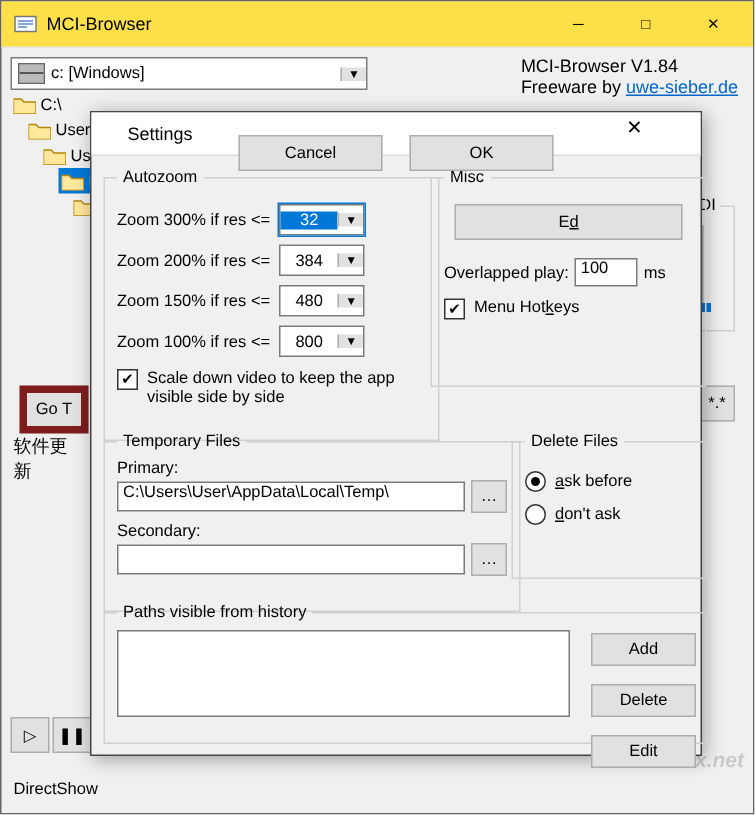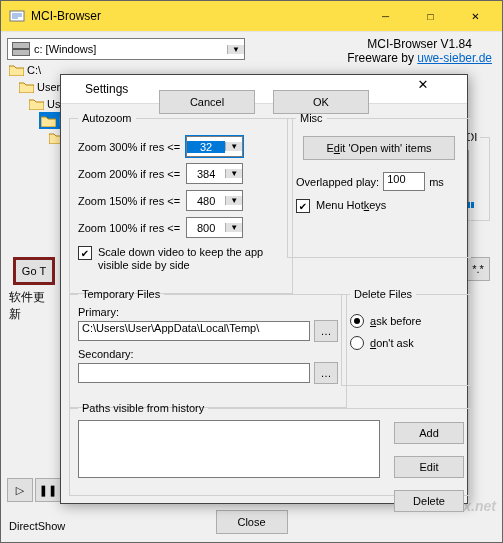--- a/index.html
+++ b/index.html
@@ -7,32 +7,32 @@
 .titlebar{height:30px;background:#fde047;display:flex;align-items:center;padding:0 4px;border-bottom:1px solid #e5e5e5}
 .titlebar .ticon{width:16px;height:16px;margin:0 6px 0 4px;display:flex;align-items:center;justify-content:center}
 .titlebar .title{flex:1;font-size:12px}
 .titlebar .winbtns{display:flex}
 .titlebar .winbtns div{width:45px;height:28px;display:flex;align-items:center;justify-content:center;font-family:Arial;font-size:10px;color:#000}
 .main-body{padding:6px}
 .drive{display:inline-flex;align-items:center;border:1px solid #7a7a7a;background:#fff;height:20px;width:236px}
 .drive .dicon{margin:0 4px;width:16px;height:12px;background:linear-gradient(#bbb 40%,#555 40% 55%,#bbb 55%);border:1px solid #666}
 .drive .dlabel{flex:1}
 .drive .darrow{width:16px;text-align:center;border-left:1px solid #adadad;background:#e1e1e1;font-size:8px}
-.info{position:absolute;right:10px;top:36px;text-align:center;font-size:12px}
+.info{position:absolute;right:10px;top:36px;text-align:left;font-size:12px}
 .info a{color:#0066cc;text-decoration:underline}
 .tree{position:absolute;left:8px;top:60px}
 .tree-item{display:flex;align-items:center;height:17px}
 .tree-item .folder{width:15px;height:12px;margin-right:3px}
 .folder svg{display:block}
 .tree-item.sel{background:#0078d7;color:#fff;padding:0 2px}
 .midi-box{position:absolute;right:12px;top:136px;border:1px solid #d0d0d0;background:#f0f0f0;padding:4px 6px 6px;width:30px;height:72px}
 .midi-box .leg{position:absolute;top:-7px;left:4px;background:#f0f0f0;padding:0 3px;font-size:11px}
 .slider{width:2px;height:56px;background:#aaa;margin:8px auto 0;position:relative}
 .slider .thumb{position:absolute;bottom:-2px;left:-5px;width:12px;height:6px;background:#0078d7}
-.go-btn{position:absolute;left:12px;top:256px;width:36px;height:22px;border:3px solid #7f1d1d;background:#e1e1e1;display:flex;align-items:center;justify-content:center}
+.go-btn{position:absolute;left:12px;top:256px;width:36px;height:22px;border:5px solid #7f1d1d;background:#e1e1e1;display:flex;align-items:center;justify-content:center}
 .de-btn{position:absolute;right:12px;top:256px;width:22px;height:22px;border:1px solid #adadad;background:#e1e1e1;display:flex;align-items:center;justify-content:center}
 .chn{position:absolute;left:8px;top:288px;font-size:12px;width:40px;overflow:hidden}
 .transport{position:absolute;left:6px;bottom:40px;right:6px;display:flex;align-items:center;gap:2px}
 .transport .btn{border:1px solid #adadad;background:#e1e1e1;height:22px;display:flex;align-items:center;justify-content:center}
 .transport .time{margin-left:8px;font-size:11px}
 .direct{position:absolute;left:8px;bottom:10px;font-size:11px}
 .close-main{position:absolute;left:50%;bottom:8px;transform:translateX(-50%);width:70px;height:22px;border:1px solid #adadad;background:#e1e1e1;display:flex;align-items:center;justify-content:center}
 .watermark{position:absolute;right:6px;bottom:28px;font-size:14px;font-weight:bold;font-style:italic;color:rgba(0,0,0,.16)}
 
 fieldset{border:1px solid #d0d0d0;border-radius:0;margin:0;padding:6px 8px 8px;position:relative}
@@ -157,23 +157,20 @@
       <div class="btn" style="width:24px">❚❚</div>
       <div class="btn" style="width:24px">■</div>
       <div style="width:30px"></div>
       <div class="btn" style="width:20px">|◂</div>
       <div class="btn" style="width:20px">◂◂</div>
       <div class="btn" style="width:20px">▸▸</div>
       <div class="btn" style="width:20px">▸|</div>
       <span class="time">0:00  /  0:00</span>
     </div>
     <div class="direct">DirectShow</div>
-    <div class="close-main">
-        <span>Close</span>
-      </div>
     <div class="watermark">www.kkx.net</div>
   </div>
 </div>
 
 <div class="dialog">
   <div class="dlg-title">
     <span class="t">Settings</span>
     <span class="x">✕</span>
   </div>
   <div class="dlg-body">
@@ -211,21 +208,20 @@
           <span class="box">✔</span>
           <span>Scale down video to keep the app visible side by side</span>
         </div>
     </fieldset>
 
     <fieldset class="misc">
       <legend>Misc</legend>
       <div class="btn-std" style="margin:6px auto 12px;width:130px">
           <span>E</span>
           <u>d</u>
-          <span>it 'Open with' items</span>
         </div>
       <div style="display:flex;align-items:center;gap:4px">
           <span>Overlapped play:</span>
           <span class="num">100</span>
           <span>ms</span>
         </div>
       <div class="chk">
           <span class="box">✔</span>
           <span><span>Menu Hot</span><u>k</u><span>eys</span></span>
         </div>
@@ -258,24 +254,24 @@
     </fieldset>
 
     <fieldset class="paths">
       <legend>Paths visible from history</legend>
       <div class="listbox"></div>
       <div class="side">
         <div class="btn-std">
             <span>Add</span>
           </div>
         <div class="btn-std">
-            <span>Edit</span>
+            <span>Delete</span>
           </div>
         <div class="btn-std">
-            <span>Delete</span>
+            <span>Edit</span>
           </div>
       </div>
     </fieldset>
 
     <div class="dlg-btns">
       <div class="btn-std">
           <span>Cancel</span>
         </div>
       <div class="btn-std">
           <span>OK</span>

